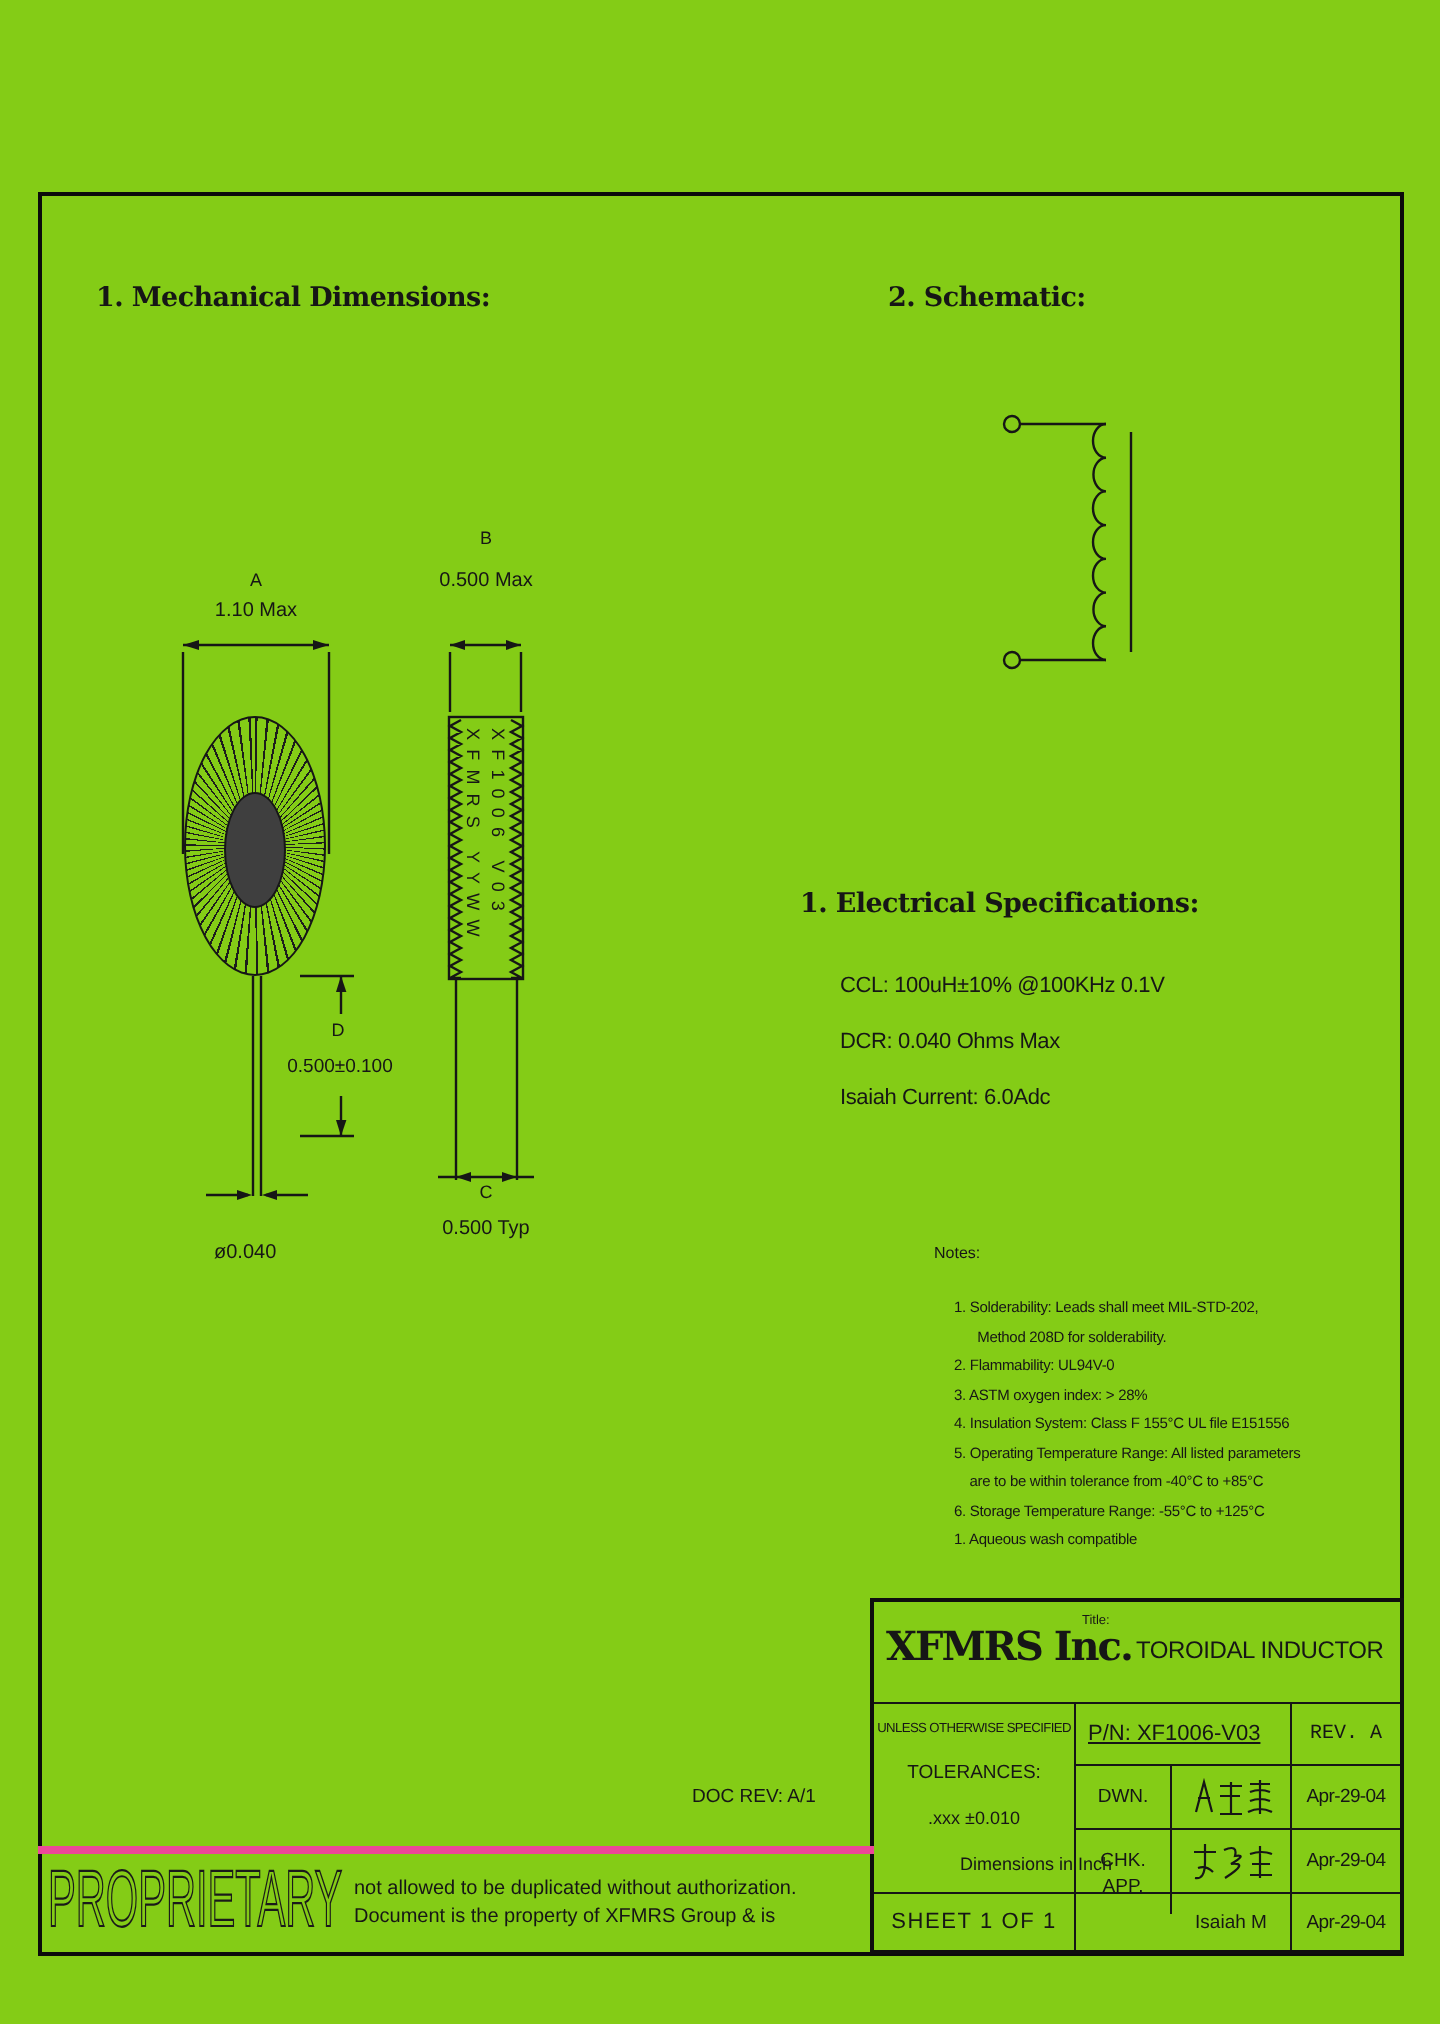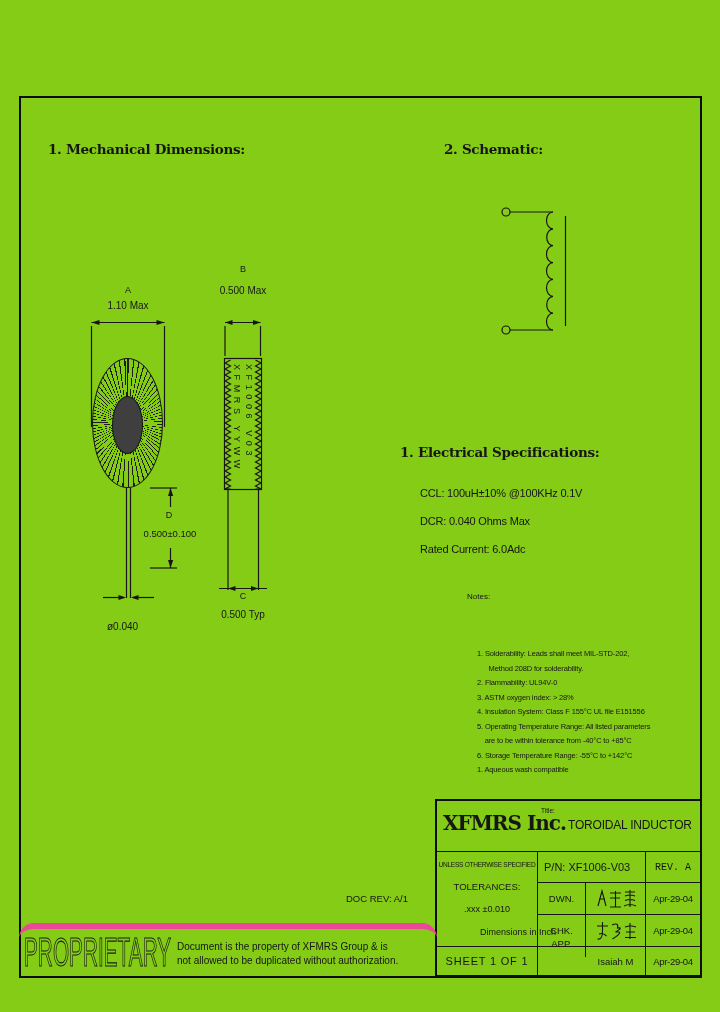--- a/index.html
+++ b/index.html
@@ -19,21 +19,21 @@
       border:1.3px solid #161616;border-radius:50%;box-sizing:border-box;
       background:repeating-conic-gradient(#1d1d1d 0deg 1.15deg,transparent 1.15deg 5.1deg);}
   .toroid-hole{position:absolute;left:112px;top:396px;width:31px;height:58px;
       border:1.3px solid #161616;border-radius:50%;box-sizing:border-box;background:#3f3f3f;}
   
   .marking{position:absolute;left:230px;top:364px;height:122px;writing-mode:vertical-rl;
       font-size:9px;line-height:12.5px;letter-spacing:4.6px;white-space:nowrap;color:#161616;}
   
   .spec{position:absolute;left:420px;font-size:11px;letter-spacing:-0.2px;white-space:nowrap;}
   
-  .notes-hd{position:absolute;left:467px;top:592px;font-size:8px;}
+  .notes-hd{position:absolute;left:467px;top:622px;font-size:8px;}
   .notes{position:absolute;left:477px;top:647px;font-size:7.5px;letter-spacing:-0.15px;
          line-height:14.5px;}
   .note-item{white-space:pre;}
   
   svg.overlay{position:absolute;left:0;top:0;pointer-events:none;}
   svg.overlay line, svg.overlay path, svg.overlay polyline, svg.overlay rect, svg.overlay circle
       {stroke:#161616;stroke-width:1.2;fill:none;}
   svg.overlay polygon{fill:#161616;stroke:none;}
   
   .tb{position:absolute;left:435px;top:799px;width:267px;height:178px;
@@ -43,28 +43,28 @@
   .bB{border-bottom:1.5px solid #161616;}
   .vc{display:flex;align-items:center;justify-content:center;}
   .company{position:absolute;left:6px;top:10px;font-family:"DejaVu Serif",serif;
       font-weight:700;font-size:20px;letter-spacing:-1px;white-space:nowrap;}
   .title-label{position:absolute;left:104px;top:6px;font-size:6.5px;}
   .doc-title{position:absolute;left:131px;top:17px;font-size:12px;letter-spacing:-0.2px;white-space:nowrap;}
   .tol0{position:absolute;left:0;top:9px;width:100%;font-size:6.6px;letter-spacing:-0.3px;}
   .tol1{position:absolute;left:0;top:29px;width:100%;font-size:9.5px;}
   .tol2{position:absolute;left:0;top:52px;width:100%;font-size:9px;}
   .tol3{position:absolute;left:0;top:75px;width:100%;font-size:9px;margin-left:31px;}
-  .pn{font-size:11px;padding-left:6px;}
+  .pn{font-size:11px;padding-left:6px;text-decoration:underline;}
   .rev{font-size:10px;}
   .sheetno{font-size:11px;letter-spacing:0.8px;}
   .stlbl{font-size:9.5px;}
   .stdate{font-size:9.5px;letter-spacing:-0.3px;}
   
   .prop{position:absolute;left:19px;top:923px;width:418px;height:55px;
-        border-top:6px solid #ec4899;box-sizing:border-box;border-radius:15px;}
+        border-top:4px solid #ec4899;box-sizing:border-box;}
   .prop-word{position:absolute;left:5px;top:-3px;font-size:40px;line-height:52px;
         transform:scaleX(0.52);transform-origin:0 50%;white-space:nowrap;color:#1a1a1a;}
   @supports (-webkit-text-stroke: 1px #000){
     .prop-word{color:transparent;-webkit-text-stroke:1.1px #1a1a1a;}
   }
   .prop-text{position:absolute;left:158px;top:11px;font-size:10px;line-height:13.5px;white-space:nowrap;}
   .doc-rev{position:absolute;left:346px;top:893px;font-size:9.5px;white-space:nowrap;}
 </style>
 </head>
 <body>
@@ -87,32 +87,32 @@
   <div class="lbl ctr" style="left:149px;top:510px;width:40px;font-size:9px;">D</div>
   <div class="lbl ctr" style="left:132px;top:528px;width:76px;font-size:9.5px;">0.500±0.100</div>
   <div class="lbl" style="left:107px;top:621px;font-size:10px;">ø0.040</div>
   <div class="lbl ctr" style="left:224px;top:591px;width:38px;font-size:9px;">C</div>
   <div class="lbl ctr" style="left:207px;top:609px;width:72px;font-size:10px;">0.500 Typ</div>
 
   <div class="marking"><span>XF1006 V03</span><br><span>XFMRS YYWW</span></div>
 
   <div class="spec" style="top:487px;">CCL: 100uH±10% @100KHz 0.1V</div>
   <div class="spec" style="top:515px;text-align:center;">DCR: 0.040 Ohms Max</div>
-  <div class="spec" style="top:543px;">Rated Current: 6.0Adc</div>
+  <div class="spec" style="top:543px;">Isaiah Current: 6.0Adc</div>
 
   <div class="notes-hd">Notes:</div>
   <div class="notes">
     <div class="note-item">1. Solderability: Leads shall meet MIL-STD-202,
       Method 208D for solderability.</div>
     <div class="note-item">2. Flammability: UL94V-0</div>
     <div class="note-item">3. ASTM oxygen index: &gt; 28%</div>
     <div class="note-item">4. Insulation System: Class F 155°C UL file E151556</div>
     <div class="note-item">5. Operating Temperature Range: All listed parameters
     are to be within tolerance from -40°C to +85°C</div>
-    <div class="note-item">6. Storage Temperature Range: -55°C to +142°C</div>
+    <div class="note-item">6. Storage Temperature Range: -55°C to +125°C</div>
     <div class="note-item">1. Aqueous wash compatible</div>
   </div>
 
   <svg class="overlay" width="720" height="1012">
 
     <g>
       <line x1="91.5" y1="326" x2="91.5" y2="427"></line>
       <line x1="164.5" y1="326" x2="164.5" y2="427"></line>
       <line x1="91.5" y1="322.5" x2="164.5" y2="322.5"></line>
       <polygon points="91.5,322.5 99.5,320 99.5,325"></polygon>
@@ -216,18 +216,18 @@
     <div class="cell bR vc stlbl" style="left:101px;top:128px;width:48px;height:28px;">APP.</div>
     <div class="cell bR vc stlbl" style="left:149px;top:146px;width:60px;height:28px;">Isaiah M</div>
     <div class="cell vc stdate" style="left:209px;top:146px;width:54px;height:28px;">Apr-29-04</div>
   </div>
 
   <div class="doc-rev">DOC REV: A/1</div>
 
   <div class="prop">
     <div class="prop-word">PROPRIETARY</div>
     <div class="prop-text">
+      <div>not allowed to be duplicated without authorization.</div>
       <div>Document is the property of XFMRS Group &amp; is</div>
-      <div>not allowed to be duplicated without authorization.</div>
     </div>
   </div>
 
 </div>
 
 </body></html>

